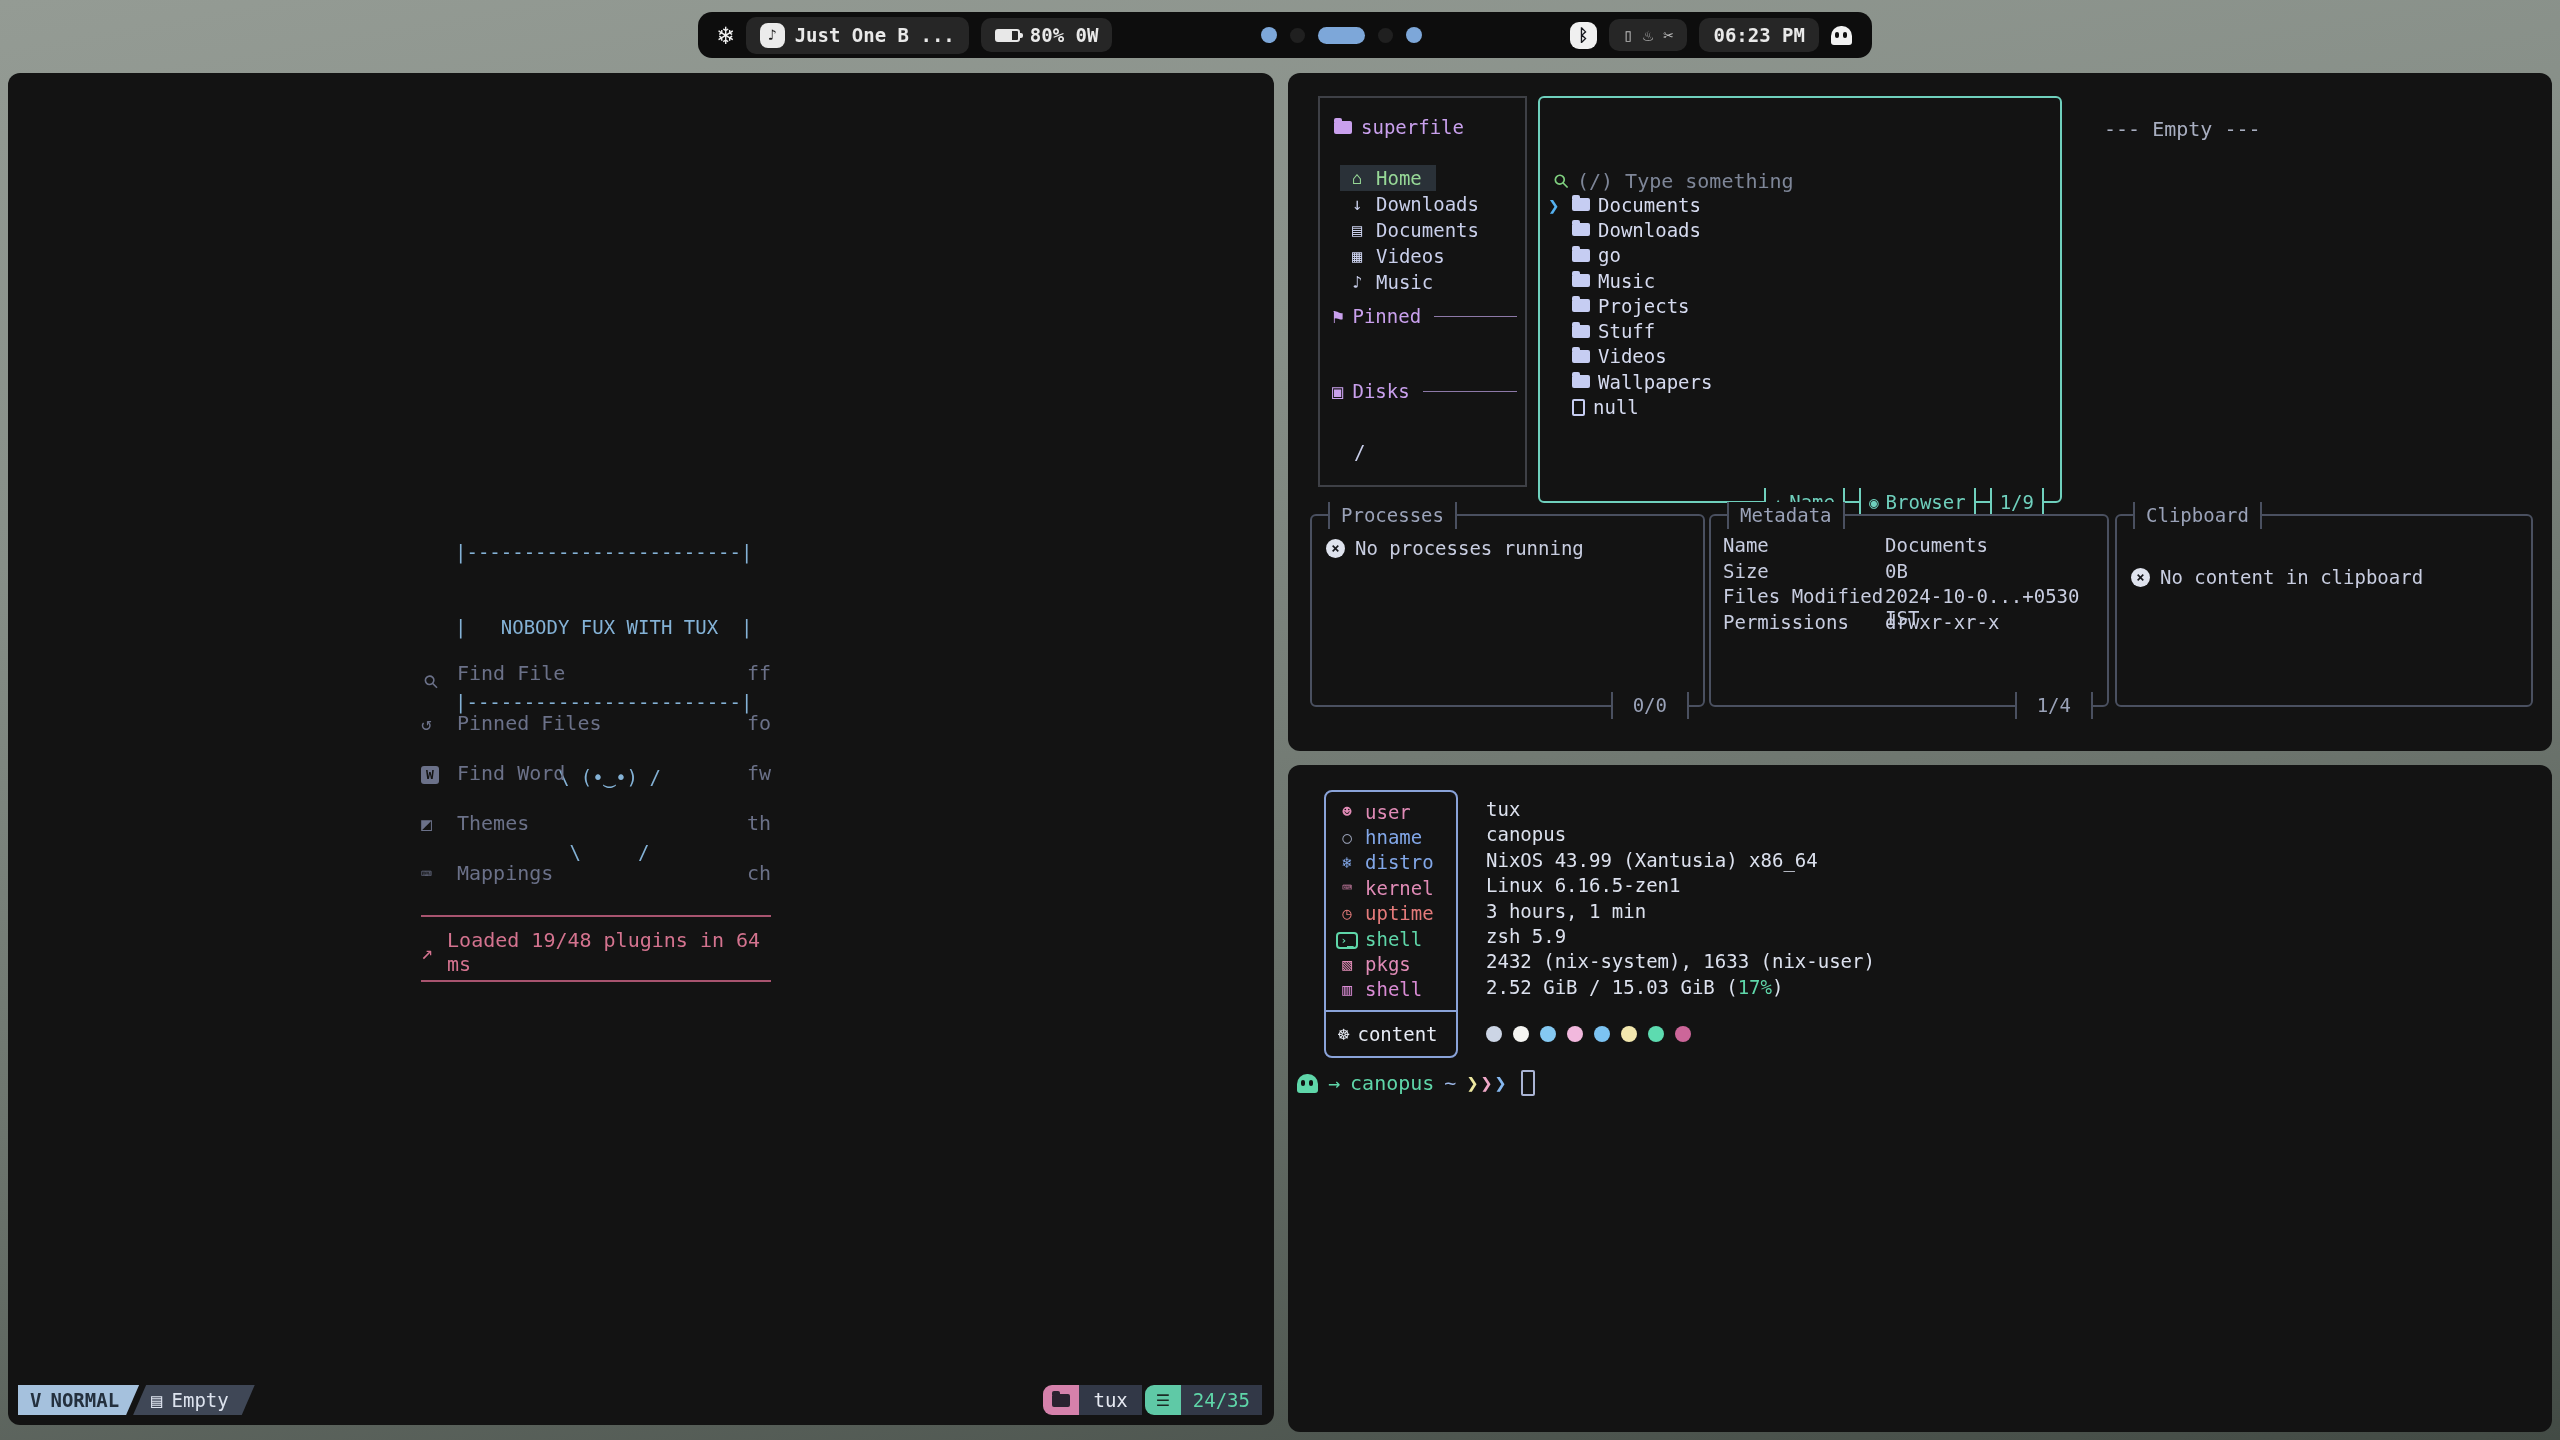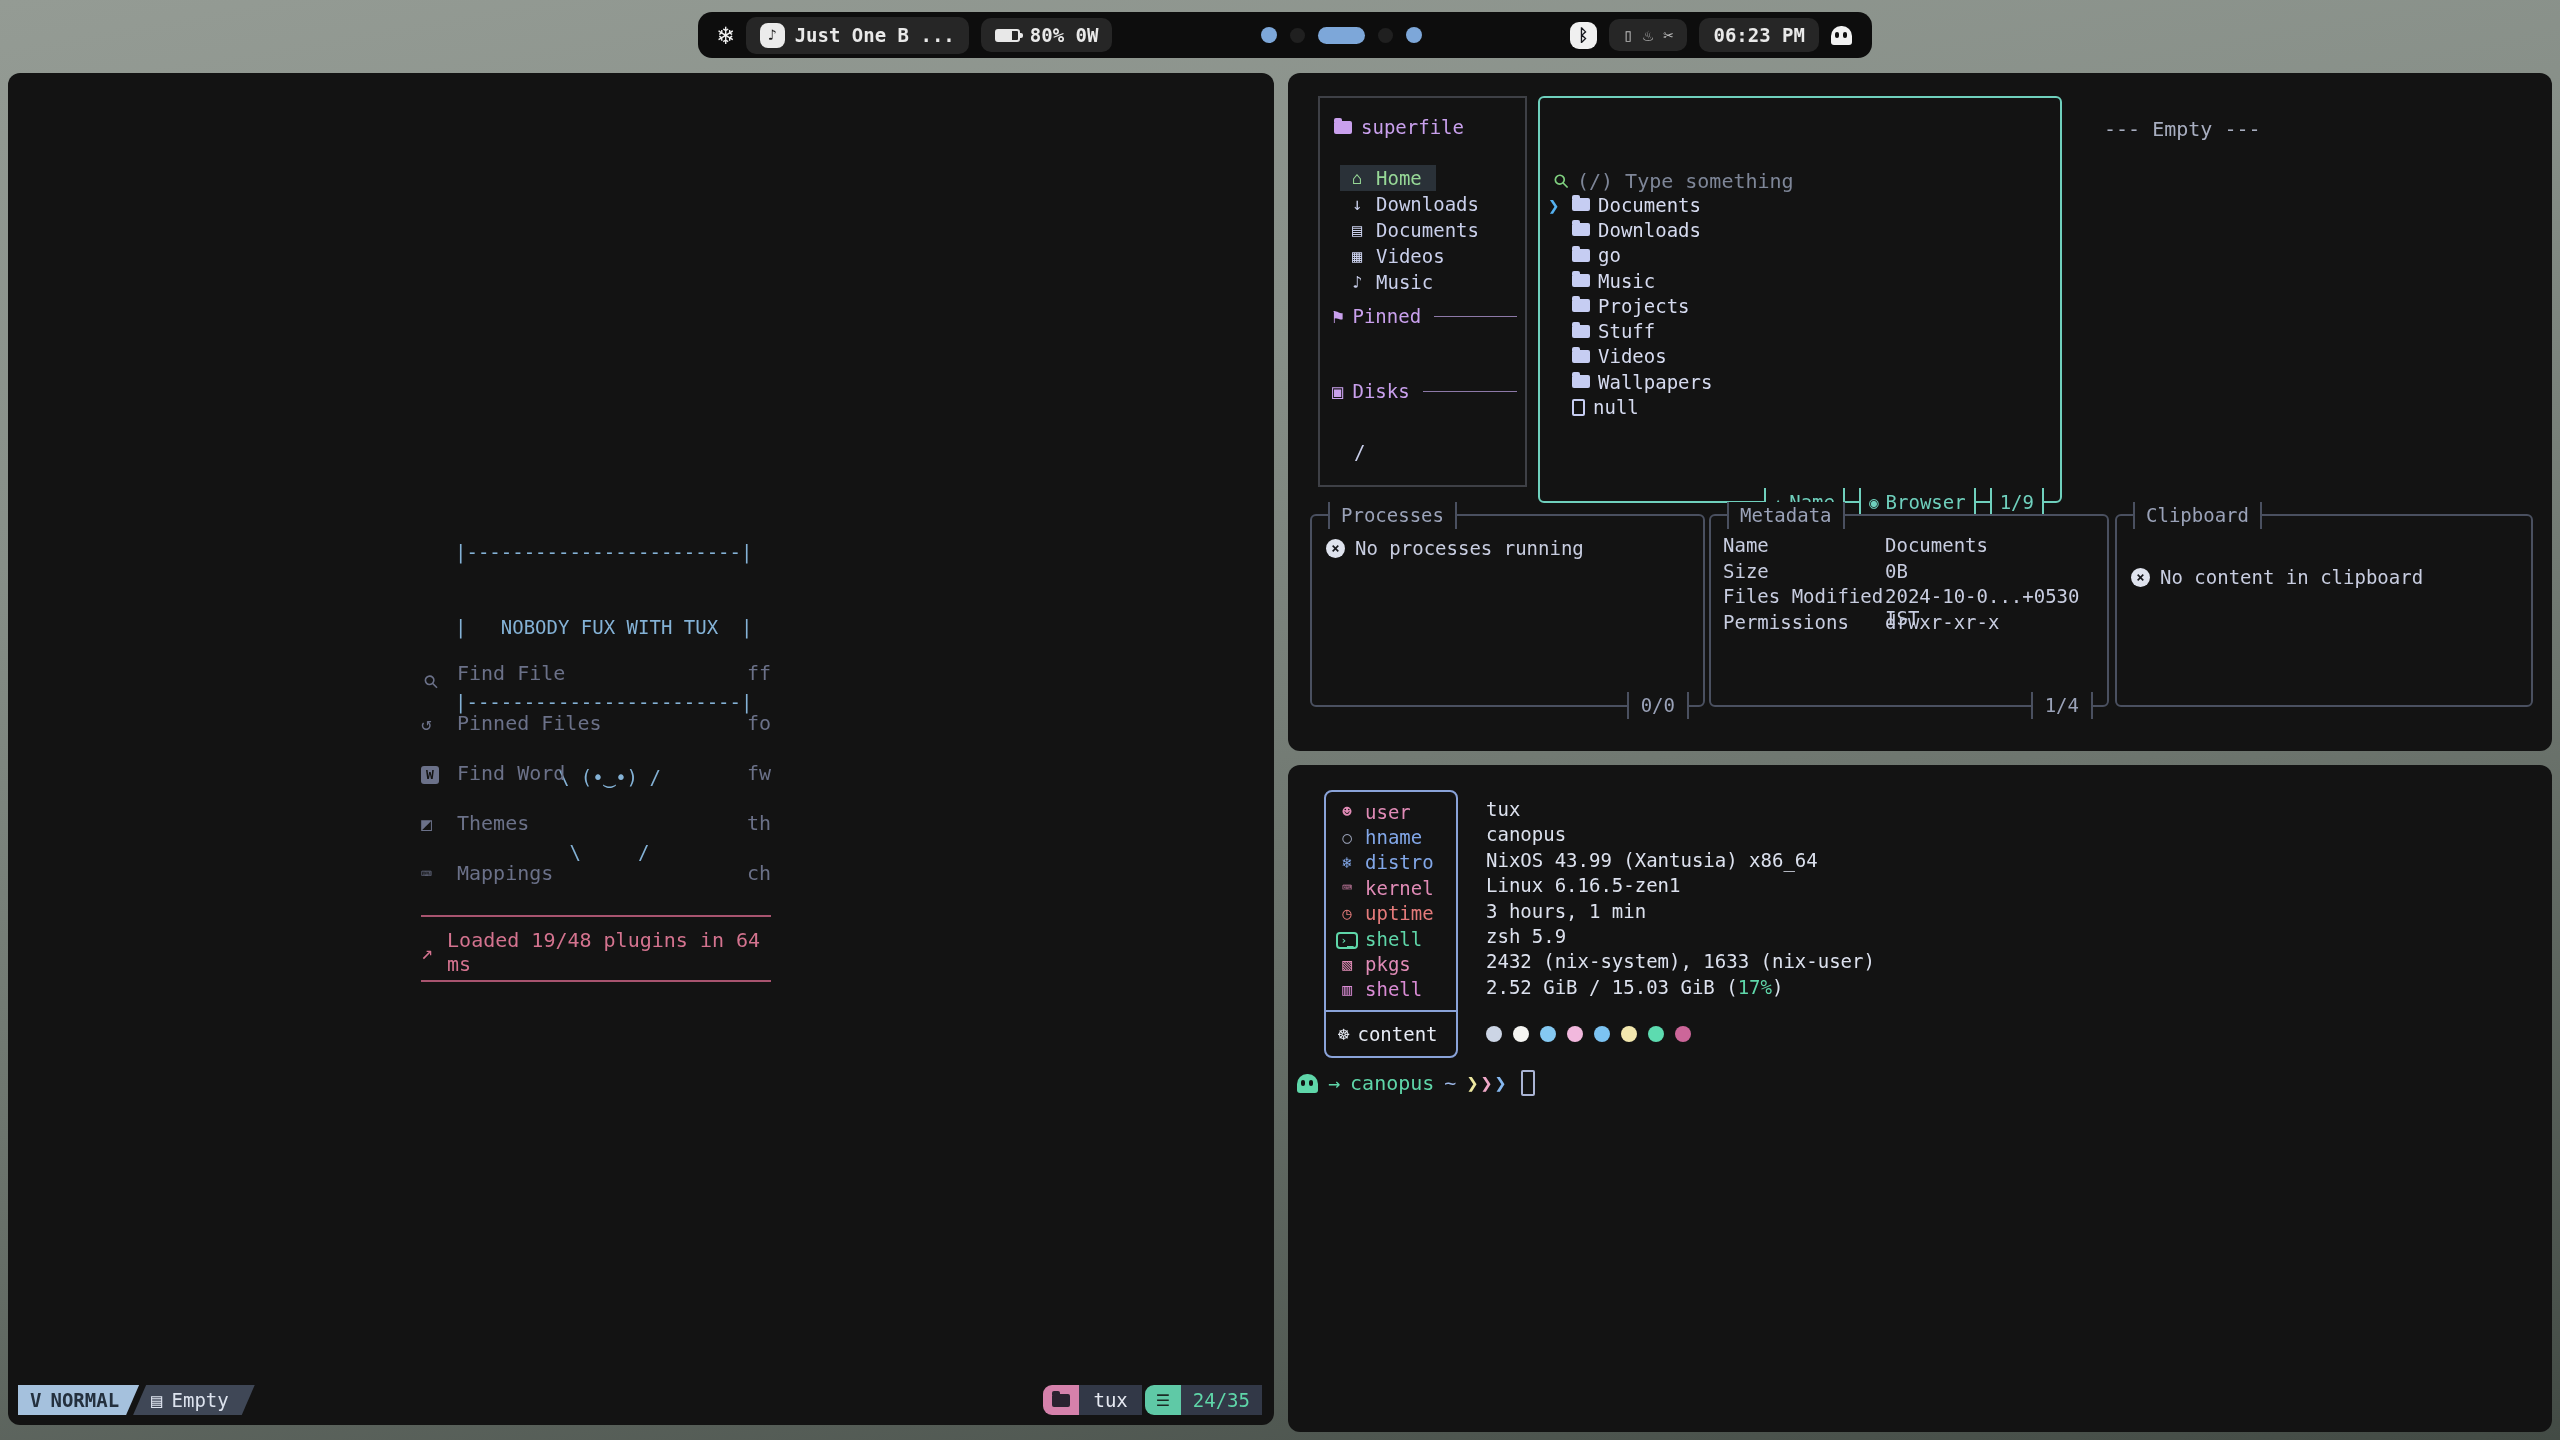--- a/index.html
+++ b/index.html
@@ -106,21 +106,21 @@
           padding:0 8px; height:28px; display:flex; align-items:center; gap:7px; }
   .sf-empty { position:absolute; left:816px; top:44px; color:#a8aec0; font-size:20px; }
   .sf-box { position:absolute; top:441px; height:193px; border:2px solid #4a5060; border-radius:6px;
             color:#c8cde0; font-size:19px; }
   #box-processes { left:14px; width:395px;margin-left:8px; }
   #box-metadata  { left:421px; width:400px; }
   #box-clipboard { left:827px; width:418px; }
   .bx-title { position:absolute; top:-14px; left:16px; background:#131313; padding:0 11px;
               color:#9aa2b8; height:27px; line-height:27px;
               border-left:2px solid #4a5060; border-right:2px solid #4a5060; }
-  .bx-counter { position:absolute; bottom:-14px; right:14px; background:#131313; padding:0 12px;
+  .bx-counter { position:absolute; bottom:-14px; right:14px; background:#131313; padding:0 20px;
                 color:#9aa2b8; height:27px; line-height:27px;
                 border-left:2px solid #4a5060; border-right:2px solid #4a5060; }
   .bx-msg { position:absolute; left:14px; display:flex; align-items:center; gap:10px; }
   .md-rows { padding:18px 12px 0; }
   .md-row { display:flex; height:25.5px; }
   .md-label { width:162px; flex:none; }
 
   
   .ff-box { position:absolute; left:36px; top:25px; width:134px; height:268px;
             border:2px solid #8aa3d9; border-radius:8px; font-size:19px; }

